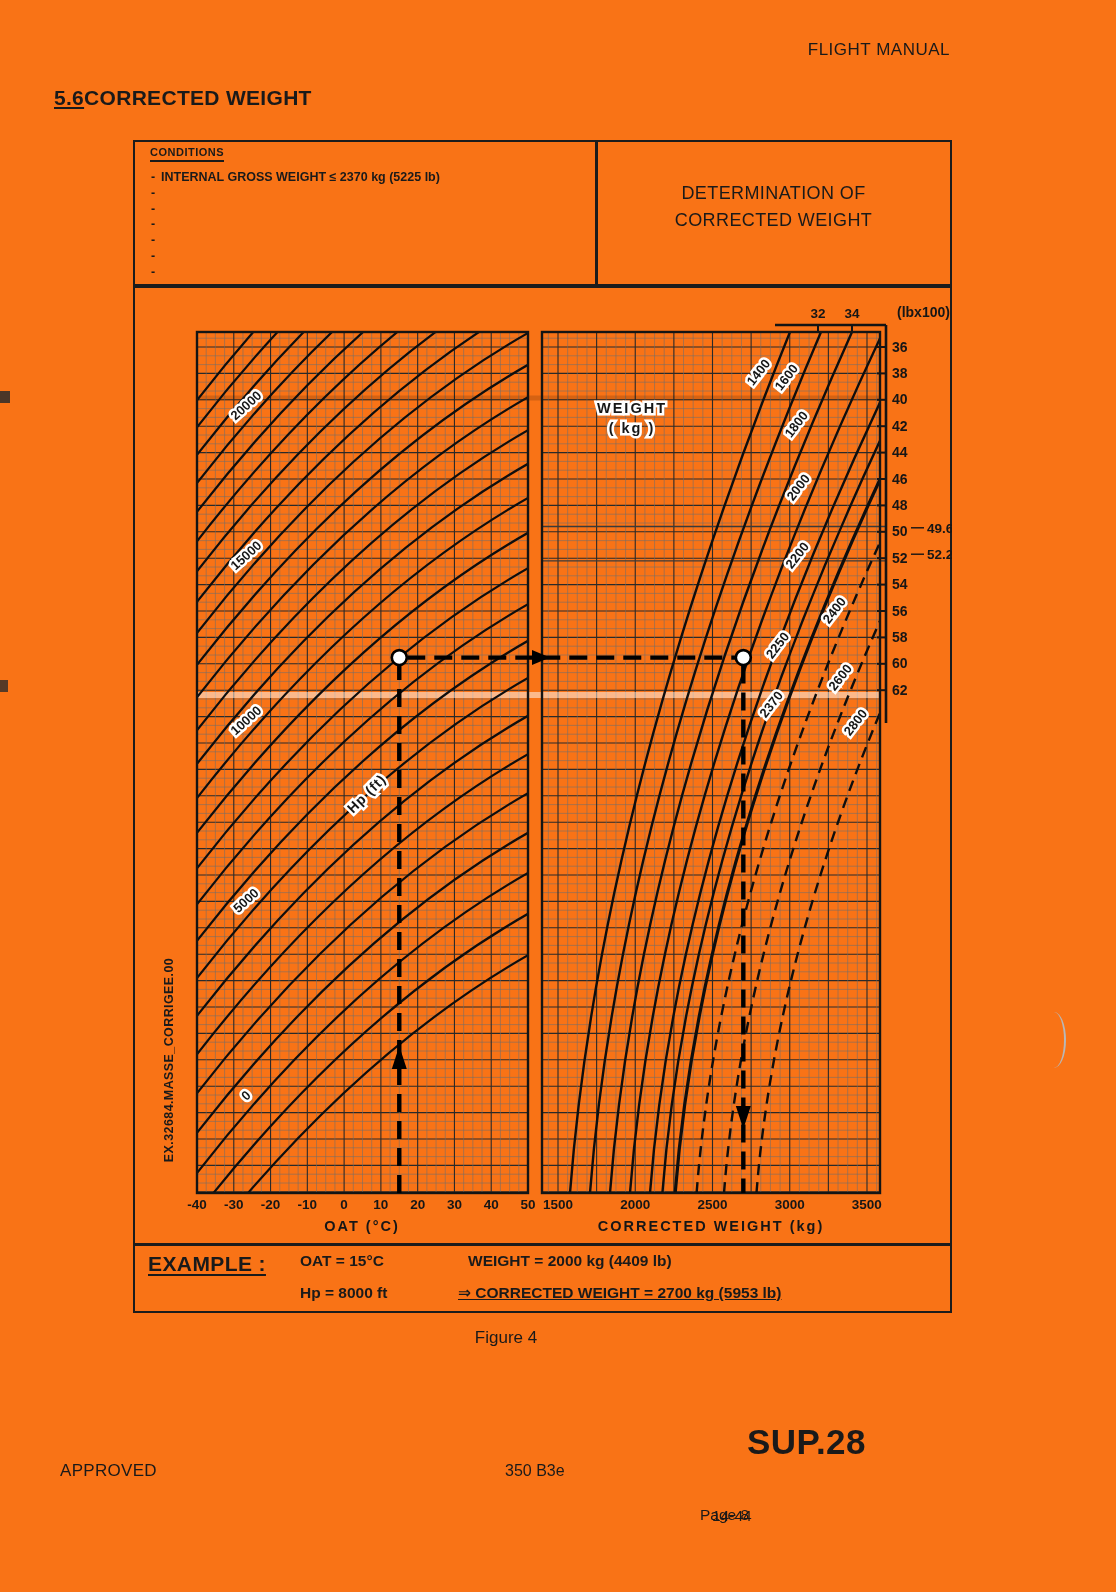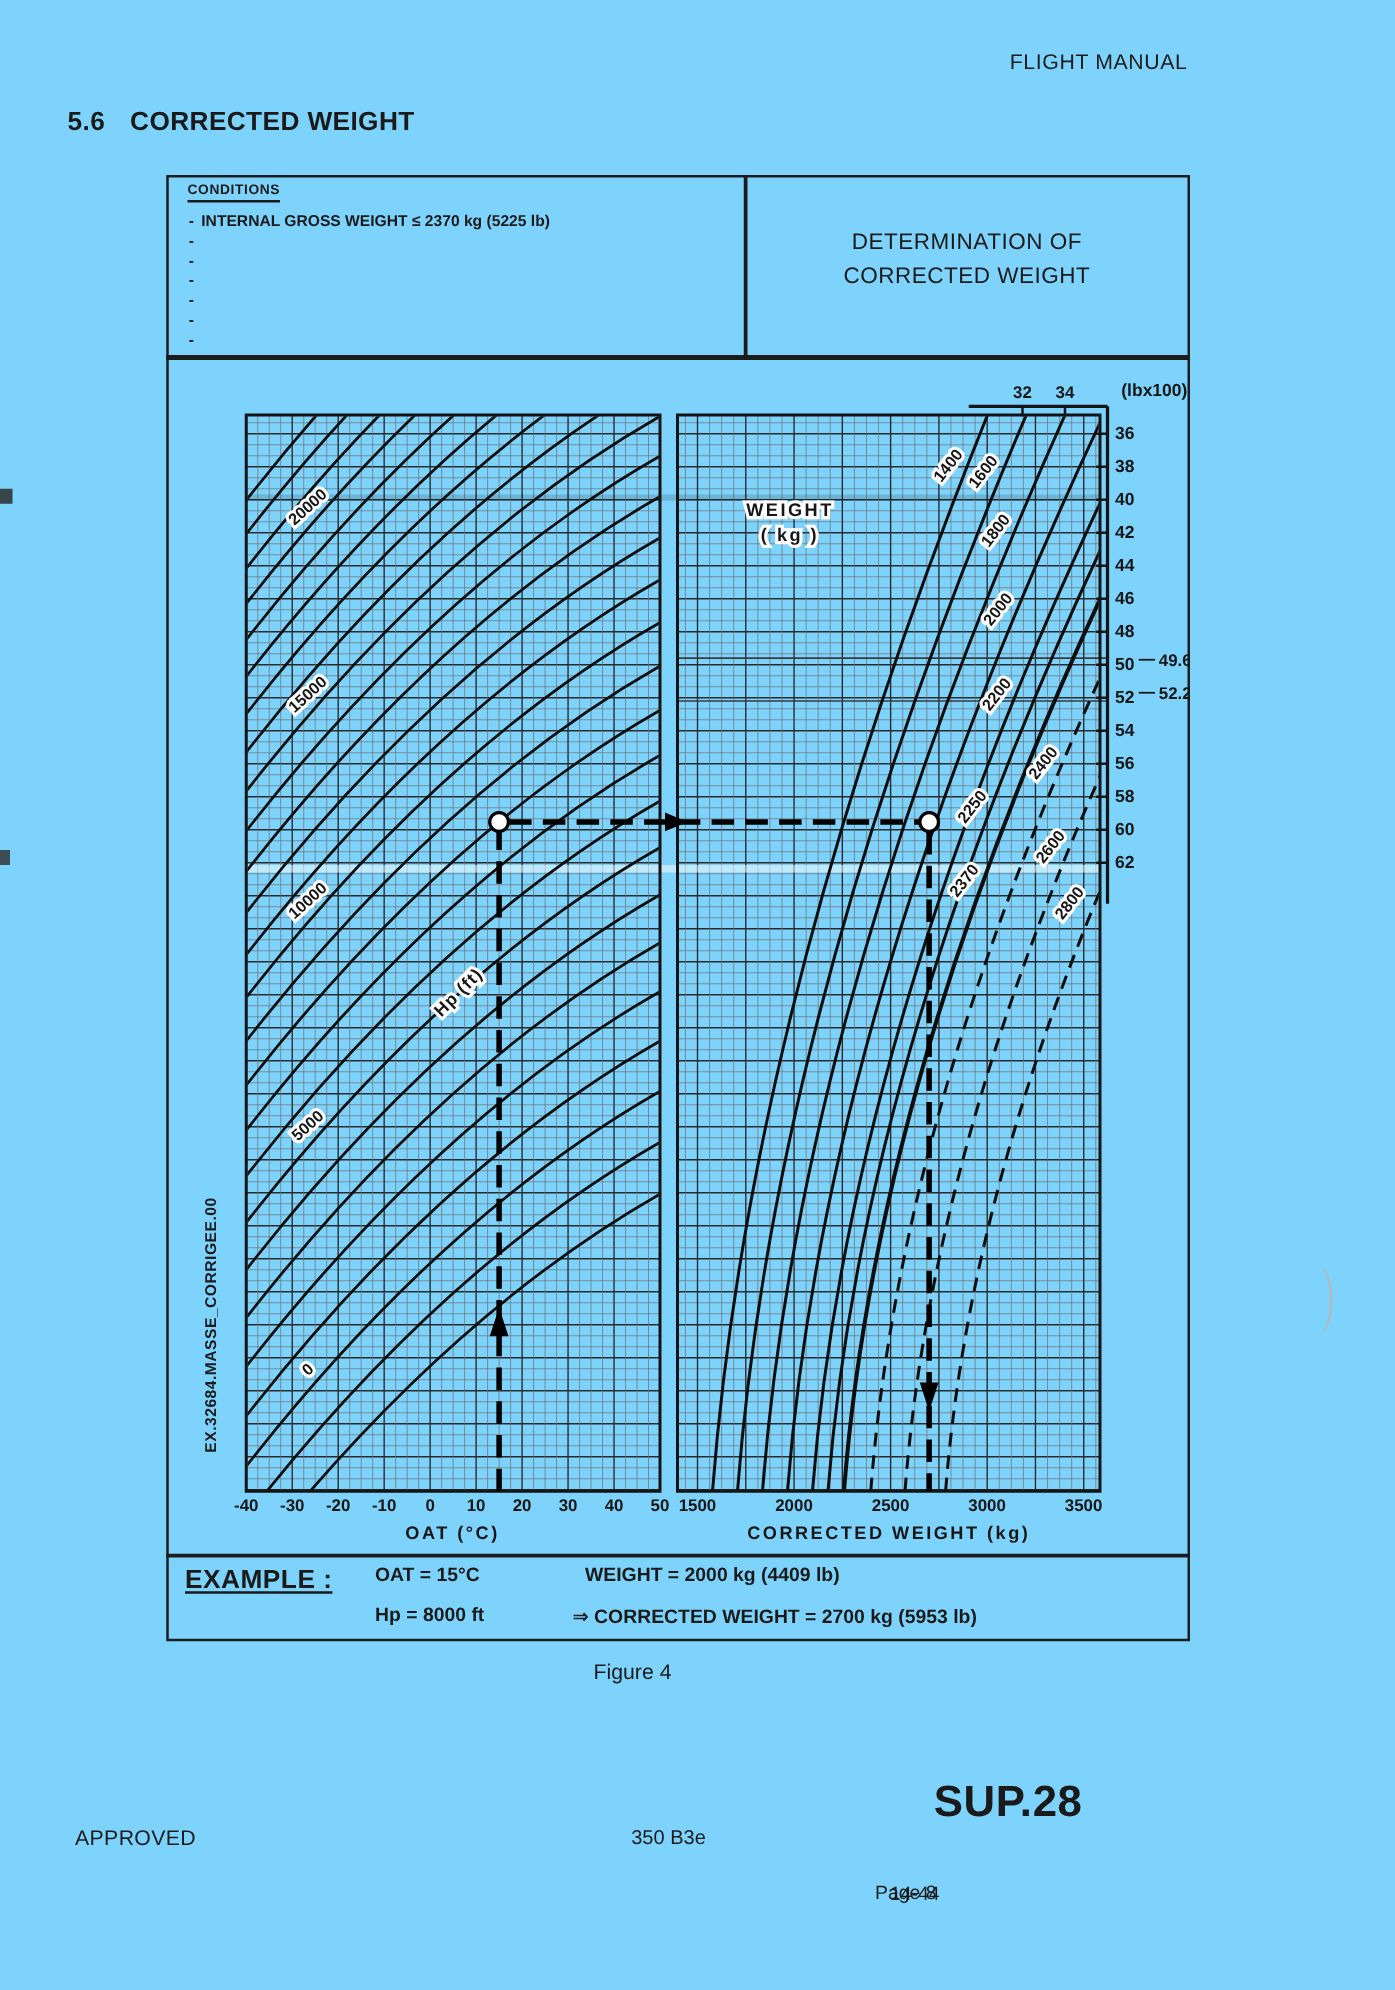--- a/index.html
+++ b/index.html
@@ -1,40 +1,40 @@
 <!DOCTYPE html>
 <html><head>
 <meta charset="utf-8">
 <style>
   html,body{margin:0;padding:0;background:#e8e8e8;}
-  .page{position:relative;width:1116px;height:1592px;background:#7dd3fc;
+  .page{position:relative;width:1116px;height:1592px;background:#f97316;
         font-family:"Liberation Sans","DejaVu Sans",sans-serif;color:#1a1a1a;overflow:hidden;}
   .abs{position:absolute;}
   .hdr-right{top:40px;left:700px;width:250px;text-align:right;font-size:17px;letter-spacing:.5px;}
   .sec-title{top:86px;left:54px;font-size:21px;font-weight:bold;letter-spacing:.3px;}
-  .sec-title .num{margin-right:20px;}
+  .sec-title .num{text-decoration:underline;}
   .figure-box{left:133px;top:140px;width:819px;height:1173px;border:2.5px solid #1c1c1c;box-sizing:border-box;}
   .cond-title{left:150px;top:146px;font-size:11px;font-weight:bold;letter-spacing:.5px;
               border-bottom:2px solid #1a1a1a;padding-bottom:2px;}
   .cond-list{left:151px;top:170px;width:430px;}
   .cond-row{font-size:12.5px;font-weight:bold;line-height:15.8px;white-space:nowrap;}
   .cond-row .dash{display:inline-block;width:10px;}
   .divider-v{left:595px;top:141px;width:2.5px;height:144px;background:#1c1c1c;}
   .det-title{left:597px;top:180px;width:353px;text-align:center;font-size:18px;line-height:27px;letter-spacing:.4px;}
   .divider-h{left:133px;top:284px;width:819px;height:3.5px;background:#1c1c1c;}
   .chart-wrap{left:133px;top:284px;width:819px;height:959px;}
   .side-code{left:55px;top:1052px;width:230px;height:16px;transform:rotate(-90deg);
              font-size:12.5px;font-weight:bold;letter-spacing:.4px;text-align:center;white-space:nowrap;}
   .ex-rule{left:133px;top:1243px;width:819px;height:2.5px;background:#1c1c1c;}
   .ex-label{left:148px;top:1252px;font-size:21px;font-weight:bold;letter-spacing:.4px;
             text-decoration:underline;text-underline-offset:3px;}
   .ex-oat{left:300px;top:1252px;font-size:15.5px;font-weight:bold;}
   .ex-hp{left:300px;top:1284px;font-size:15.5px;font-weight:bold;}
   .ex-weight{left:468px;top:1252px;font-size:15.5px;font-weight:bold;}
-  .ex-result{left:458px;top:1284px;font-size:15.5px;font-weight:bold;}
+  .ex-result{left:458px;top:1284px;font-size:15.5px;font-weight:bold;text-decoration:underline;}
   .fig-caption{left:133px;top:1328px;width:746px;text-align:center;font-size:17px;}
   .ft-approved{left:60px;top:1461px;font-size:17px;letter-spacing:.3px;}
   .ft-model{left:505px;top:1462px;font-size:16px;}
   .ft-sup{left:700px;top:1422px;width:213px;text-align:center;font-size:35px;font-weight:bold;letter-spacing:.5px;}
   .ft-chapter{left:712px;top:1507px;font-size:15.5px;}
   .ft-page{left:700px;top:1506px;width:213px;text-align:left;font-size:15.5px;}
   .edge-mark1{left:0;top:391px;width:10px;height:12px;background:#2c2c2c;opacity:.85;}
   .edge-mark2{left:0;top:680px;width:8px;height:12px;background:#2c2c2c;opacity:.8;}
   .paren-mark{left:1046px;top:1012px;width:18px;height:56px;border-right:2.5px solid #b8b8b8;
               border-radius:0 60% 60% 0 / 0 50% 50% 0;}

